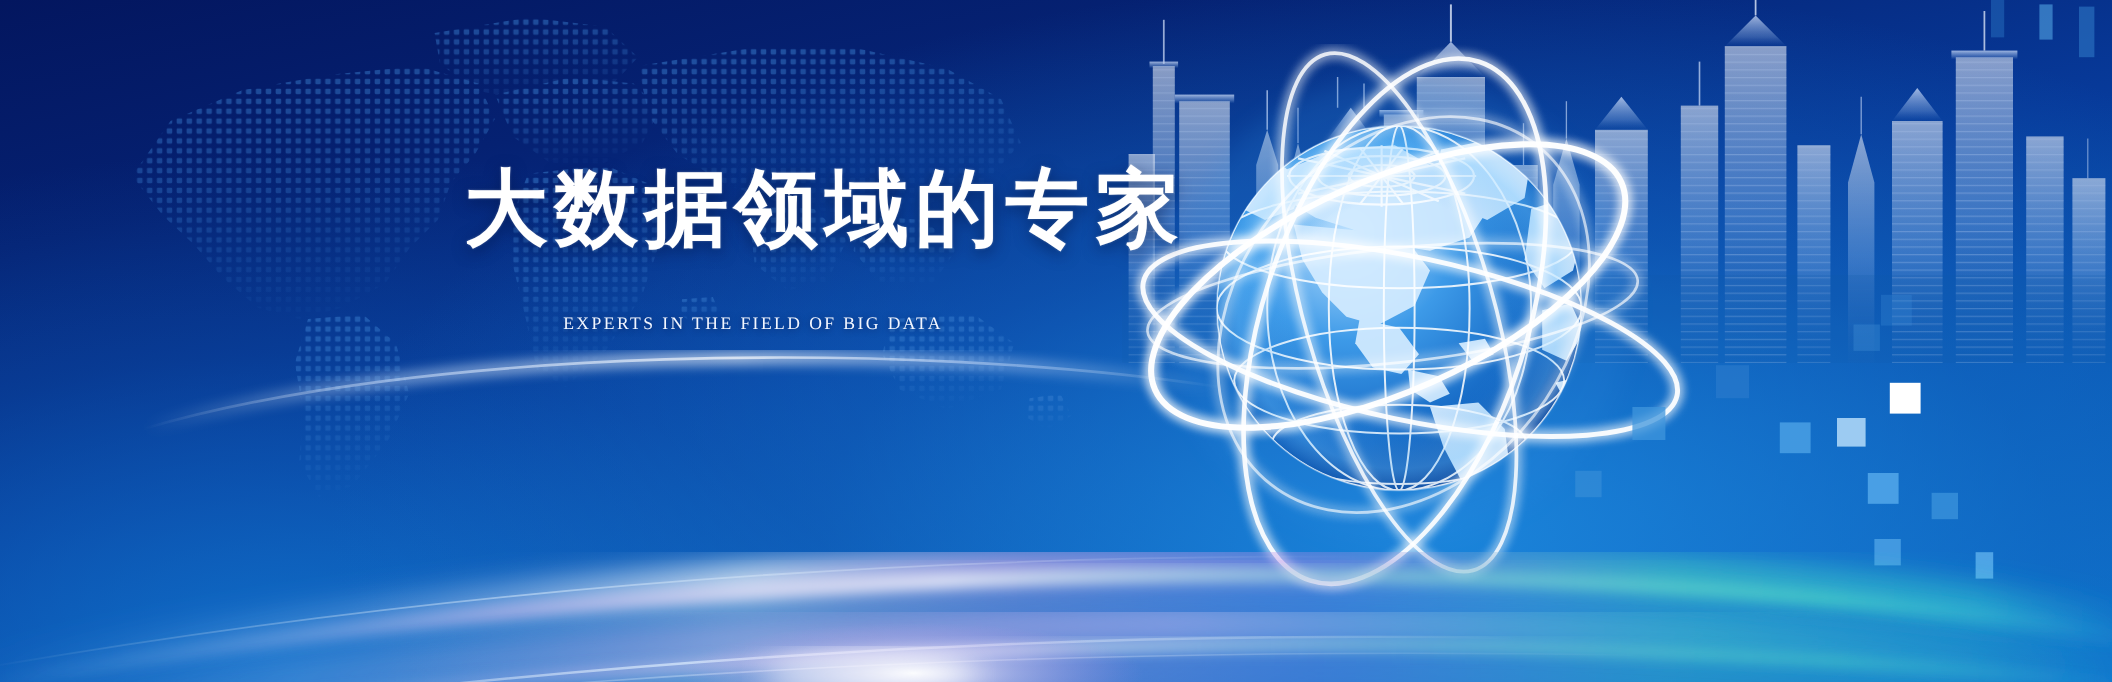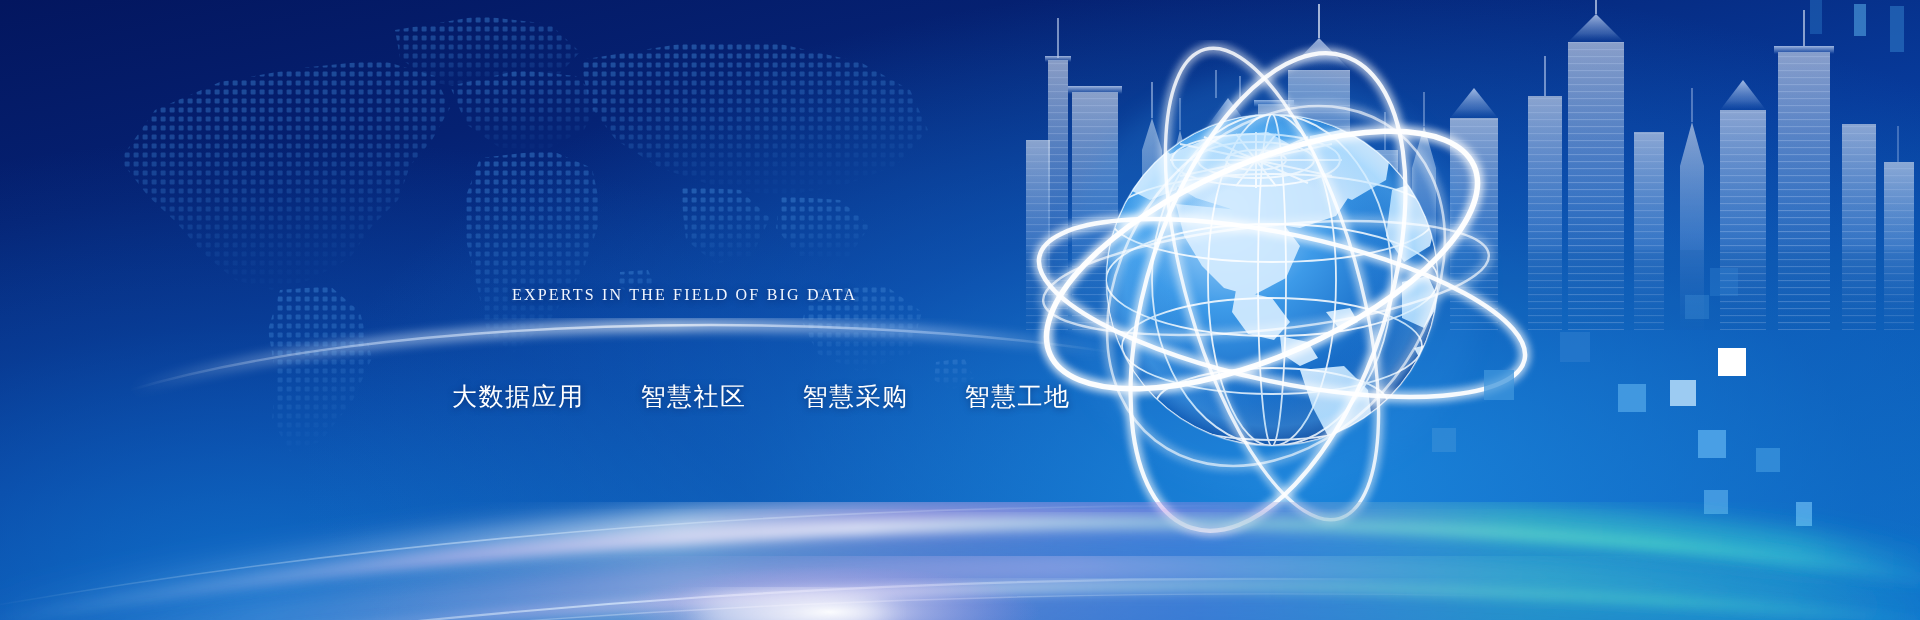--- a/index.html
+++ b/index.html
@@ -450,25 +450,20 @@
       <filter id="arcBlur">
           <feGaussianBlur stdDeviation="5"></feGaussianBlur>
         </filter>
     </defs>
     <path d="M10 122 C 260 48, 700 40, 990 84" fill="none" stroke="url(#arcG)" stroke-width="13" filter="url(#arcBlur)" opacity="0.75"></path>
     <path d="M10 122 C 260 48, 700 40, 990 84" fill="none" stroke="url(#arcG)" stroke-width="2.4" opacity="0.85"></path>
   </svg>
 
   <div class="copy">
 
+    <div class="title">大数据领域的专家</div>
 
     <div class="subtitle">EXPERTS IN THE FIELD OF BIG DATA</div>
 
-    <div class="nav">
-      <span class="nav-item">大数据应用</span>
-      <span class="nav-item">智慧社区</span>
-      <span class="nav-item">智慧采购</span>
-      <span class="nav-item">智慧工地</span>
-    </div>
 
   </div>
 
 </div>
 
 </body></html>

